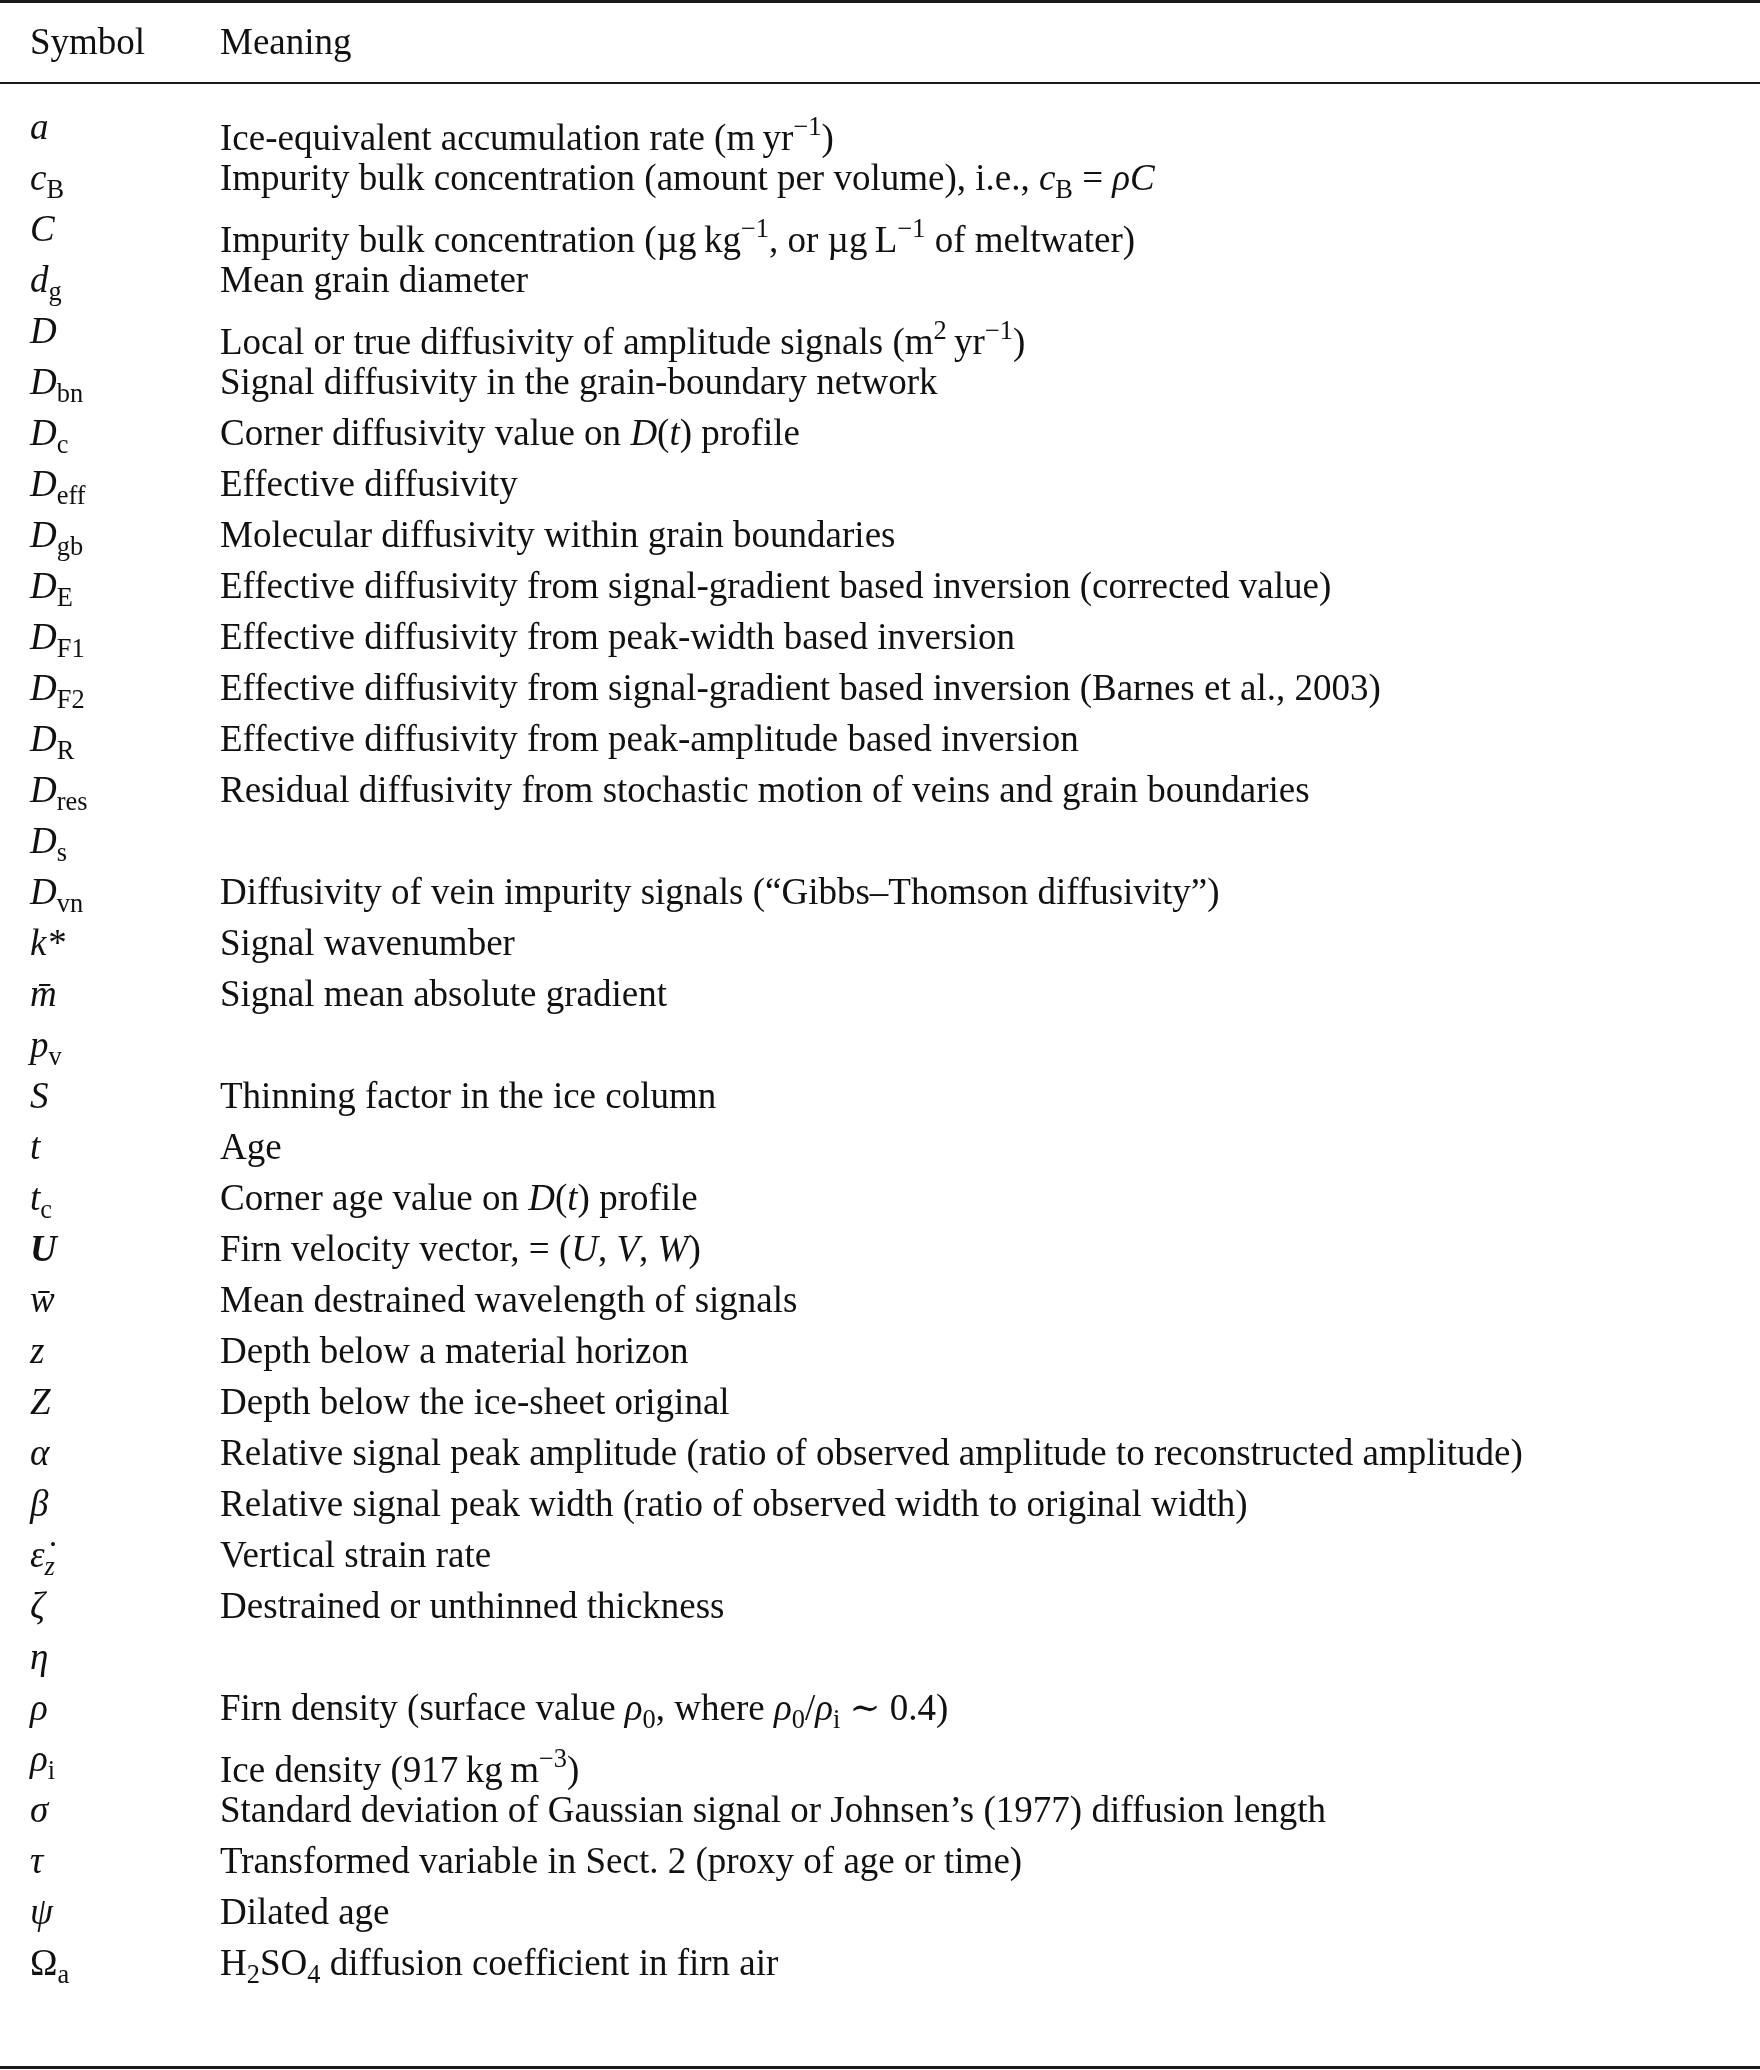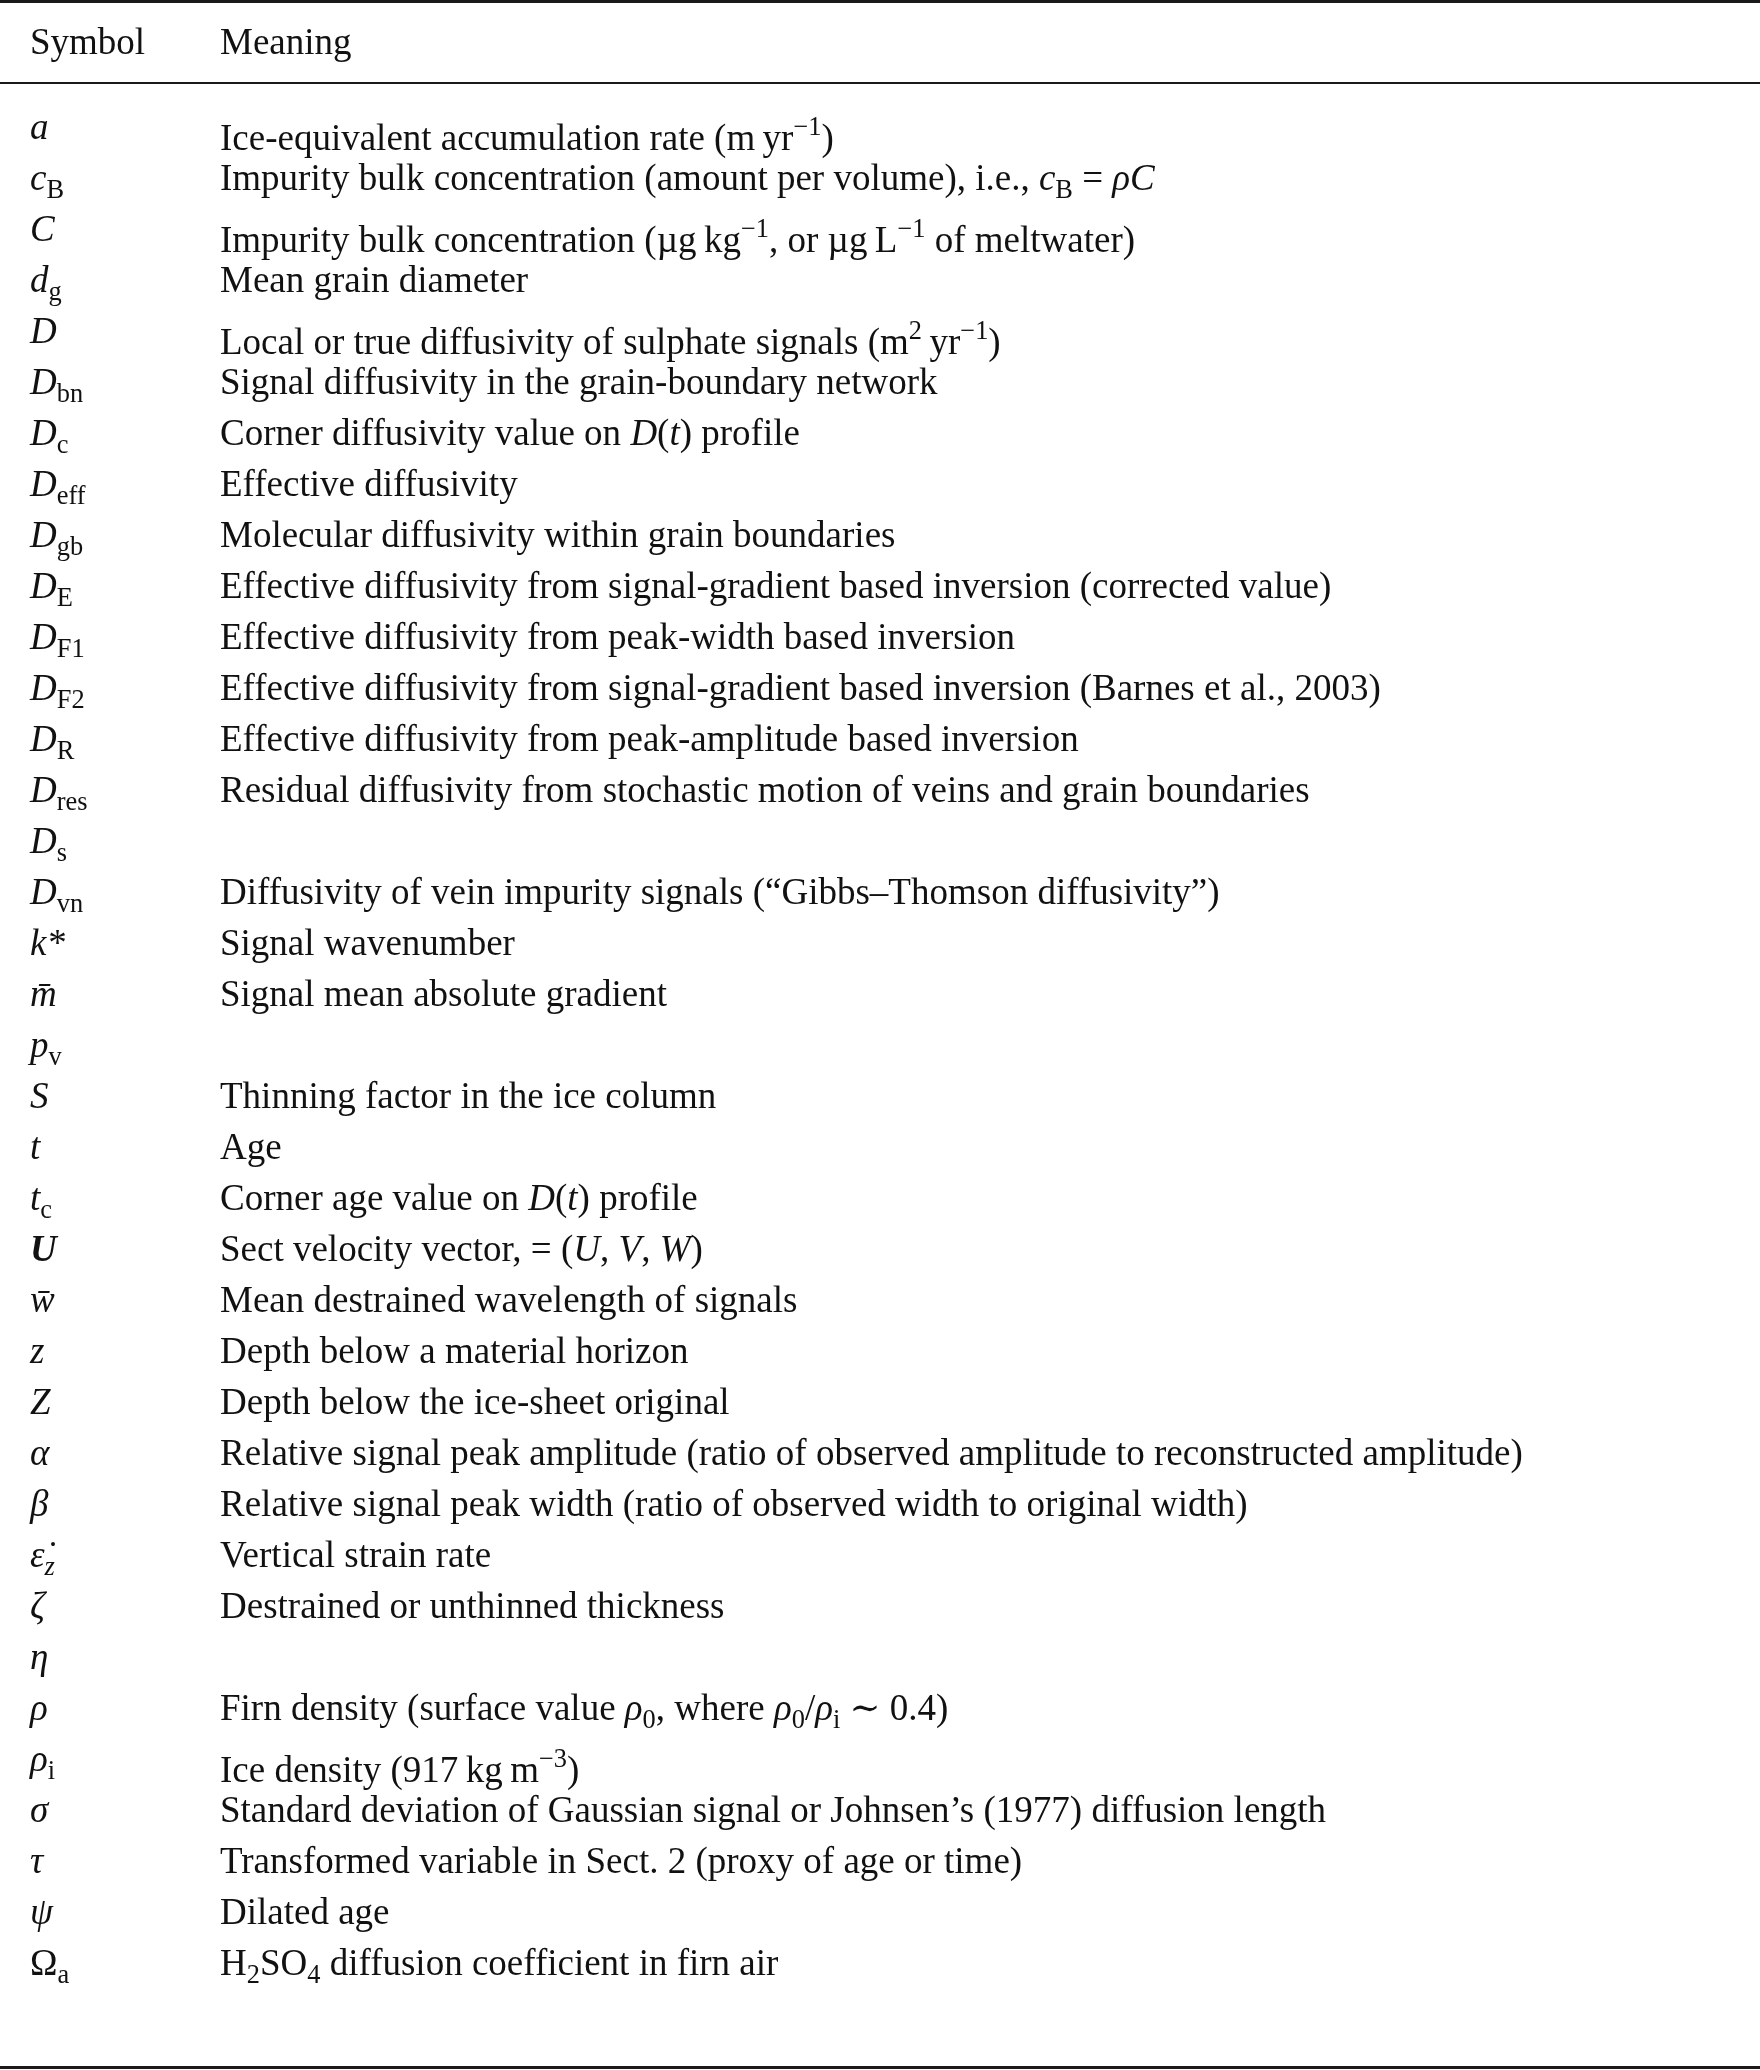--- a/index.html
+++ b/index.html
@@ -47,21 +47,21 @@
     <div class="row">
       <span class="sym"><span class="it">C</span></span>
       <span class="mean"><span>Impurity bulk concentration (µg kg</span><span class="sup">−1</span><span>, or µg L</span><span class="sup">−1</span><span> of meltwater)</span></span>
     </div>
     <div class="row">
       <span class="sym"><span class="it">d</span><span class="sub">g</span></span>
       <span class="mean"><span>Mean grain diameter</span></span>
     </div>
     <div class="row">
       <span class="sym"><span class="it">D</span></span>
-      <span class="mean"><span>Local or true diffusivity of sulphate signals (m</span><span class="sup">2</span><span> yr</span><span class="sup">−1</span><span>)</span></span>
+      <span class="mean"><span>Local or true diffusivity of amplitude signals (m</span><span class="sup">2</span><span> yr</span><span class="sup">−1</span><span>)</span></span>
     </div>
     <div class="row">
       <span class="sym"><span class="it">D</span><span class="sub">bn</span></span>
       <span class="mean"><span>Signal diffusivity in the grain-boundary network</span></span>
     </div>
     <div class="row">
       <span class="sym"><span class="it">D</span><span class="sub">c</span></span>
       <span class="mean"><span>Corner diffusivity value on </span><span class="it">D</span><span>(</span><span class="it">t</span><span>) profile</span></span>
     </div>
     <div class="row">
@@ -117,21 +117,21 @@
     <div class="row">
       <span class="sym"><span class="it">t</span></span>
       <span class="mean"><span>Age</span></span>
     </div>
     <div class="row">
       <span class="sym"><span class="it">t</span><span class="sub">c</span></span>
       <span class="mean"><span>Corner age value on </span><span class="it">D</span><span>(</span><span class="it">t</span><span>) profile</span></span>
     </div>
     <div class="row">
       <span class="sym"><span class="bf">U</span></span>
-      <span class="mean"><span>Sect velocity vector, = (</span><span class="it">U</span><span>, </span><span class="it">V</span><span>, </span><span class="it">W</span><span>)</span></span>
+      <span class="mean"><span>Firn velocity vector, = (</span><span class="it">U</span><span>, </span><span class="it">V</span><span>, </span><span class="it">W</span><span>)</span></span>
     </div>
     <div class="row">
       <span class="sym"><span class="it">w̄</span></span>
       <span class="mean"><span>Mean destrained wavelength of signals</span></span>
     </div>
     <div class="row">
       <span class="sym"><span class="it">z</span></span>
       <span class="mean"><span>Depth below a material horizon</span></span>
     </div>
     <div class="row">

